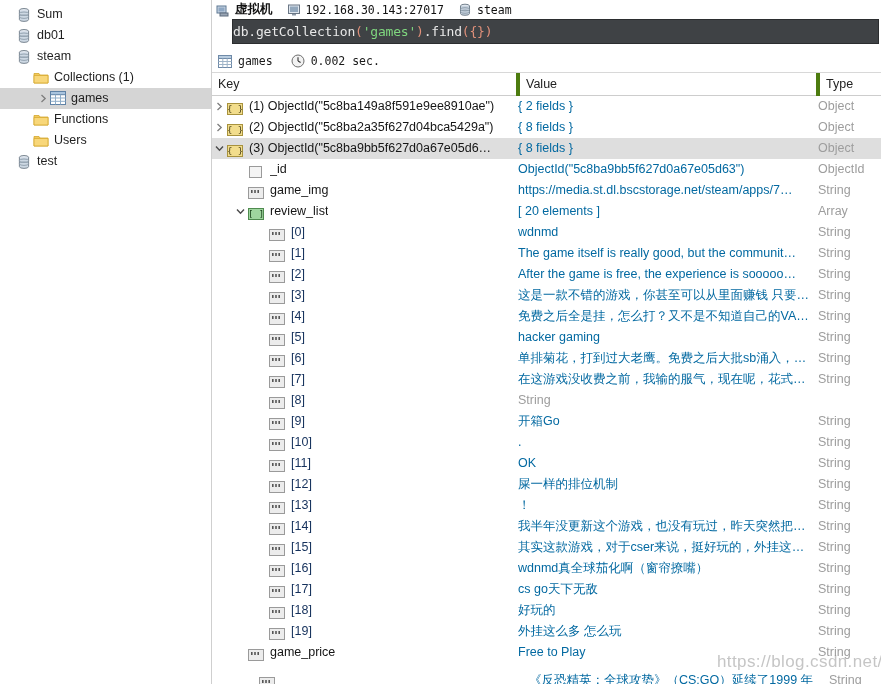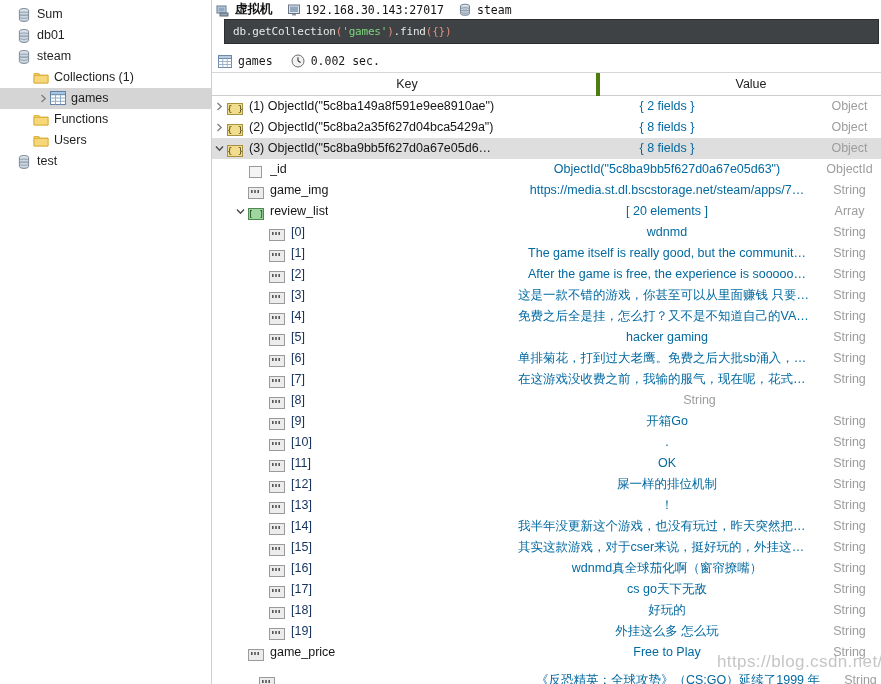--- a/index.html
+++ b/index.html
@@ -34,44 +34,43 @@
   .twisty {
     width: 14px; height: 21px; flex: 0 0 14px;
     display: flex; align-items: center; justify-content: center;
     color: #8a8a8a; font-size: 10px;
   }
   .twisty svg { display: block; }
   .sb-icon { width: 16px; height: 16px; flex: 0 0 16px; margin-right: 5px; display:block; }
   .sb-label { color: #1f1f1f; }
 
   
-  #main { flex: 1 1 auto; height: 684px; position: relative; background: #fff; overflow: hidden; text-align: center; }
+  #main { flex: 1 1 auto; height: 684px; position: relative; background: #fff; overflow: hidden; }
 
   
   #conn-bar {
     height: 19px; display: flex; align-items: center;
     padding-left: 4px; background: #ffffff; gap: 0px;
     font-family: "DejaVu Sans Mono", "Liberation Mono", monospace;
     font-size: 11px;
   }
   .conn-item { display: flex; align-items: center; margin-right: 14px; }
   .conn-item svg { margin-right: 5px; display: block; }
   .conn-text { color: #111; font-size: 11.5px; }
   .conn-text.cn { font-family: "DejaVu Sans", "Liberation Sans", sans-serif; font-size: 12.5px; font-weight: 600;}
 
   
   #query-editor {
-    margin: 0 2px 0 12px;
+    margin: 0 2px 0 20px;
     height: 25px;
     background: #3f4245;
     border: 1px solid #2b2d2f;
     display: flex; align-items: center;
-    padding-left: 8px;
     font-family: "DejaVu Sans Mono", "Liberation Mono", monospace;
-    font-size: 11px;
+    font-size: 13px;
     letter-spacing: -0.2px;
     white-space: nowrap;
     overflow: hidden;
   }
   .tok-plain { color: #e8e8e8; }
   .tok-paren { color: #e0907a; }
   .tok-str   { color: #7fd67f; }
   .tok-brace { color: #e0907a; }
 
   #editor-gap { height: 6px; background: #ffffff; }
@@ -87,21 +86,21 @@
   .strip-item { display: flex; align-items: center; margin-right: 18px; }
   .strip-item svg { margin-right: 6px; display:block; }
   .strip-text { color: #1a1a1a; font-size: 11.5px; }
 
   
   #tbl-head {
     height: 23px; display: flex; align-items: center;
     background: #ffffff; border-bottom: 1px solid #cdcdcd;
     font-size: 12.5px; color: #222;
   }
-  .th { height: 23px; line-height: 23px; padding-left: 6px; position: relative; margin-left: 40px; }
+  .th { height: 23px; line-height: 23px; padding-left: 6px; position: relative; }
   .th + .th { border-left: 4px solid #4d7c0f; }
   .th-key { width: 304px; flex: 0 0 304px; }
   .th-val { width: 300px; flex: 0 0 300px; }
   .th-type { flex: 1 1 auto; }
 
   #tbl-body { position: relative; height: 576px; overflow: hidden; background: #fff; }
   .row {
     display: flex; align-items: center;
     height: 21px; line-height: 21px; white-space: nowrap;
     font-size: 12.5px;

